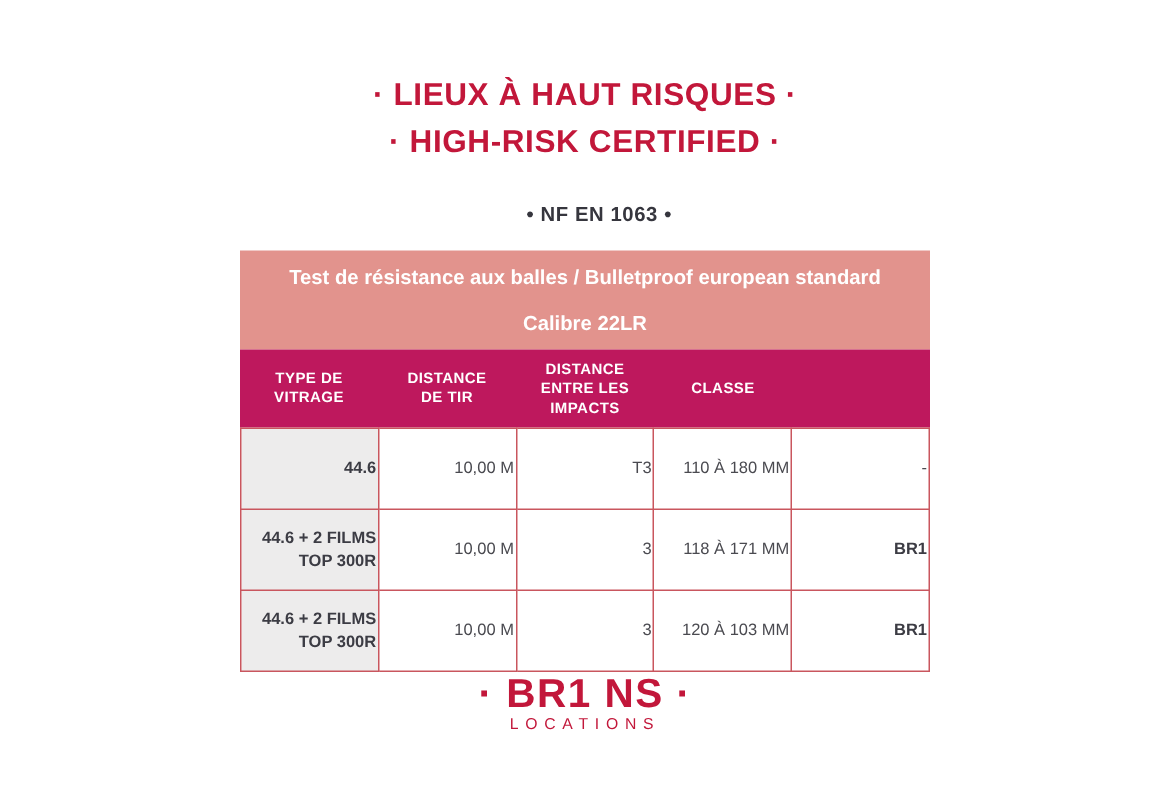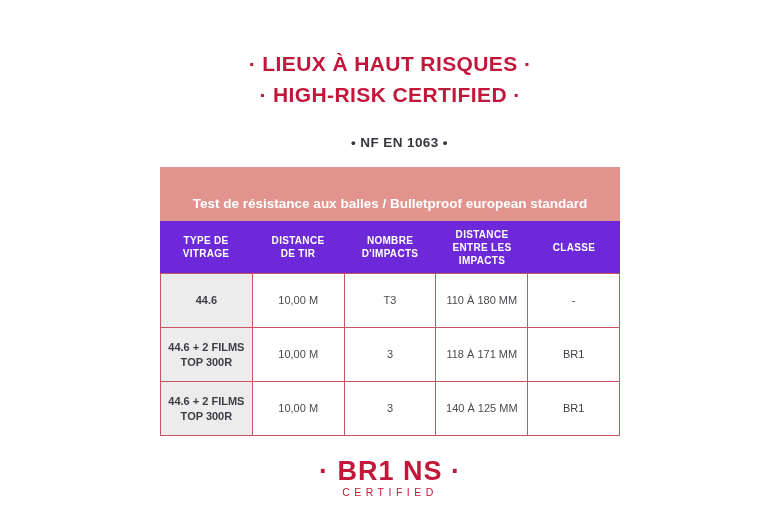--- a/index.html
+++ b/index.html
@@ -42,25 +42,25 @@
     background: #e2938d;
     color: #ffffff;
     font-weight: bold;
     font-size: 13.5px;
     line-height: 19px;
     padding: 8px 10px;
     box-sizing: border-box;
     min-height: 54px;
     display: flex;
     flex-direction: column;
-    justify-content: flex-end;
+    justify-content: center;
     gap: 12px;
   }
   .header-band {
-    background: #6d28d9;
+    background: #be185d;
     color: #ffffff;
     display: flex;
     align-items: center;
     min-height: 52px;
   }
   .header-cell {
     width: 20%;
     font-size: 10px;
     font-weight: bold;
     letter-spacing: 0.3px;
@@ -69,38 +69,37 @@
     text-transform: uppercase;
   }
   table.spec {
     width: 100%;
     border-collapse: collapse;
     table-layout: fixed;
   }
   table.spec td {
     border: 1px solid #c9565e;
     height: 51px;
-    text-align: center;
+    text-align: right;
     vertical-align: middle;
     font-size: 11px;
     color: #4a4a50;
     white-space: pre-line;
     line-height: 15px;
   }
   table.spec td.type-cell {
     background: #edecec;
     font-weight: bold;
     color: #3c3c44;
   }
   table.spec td.classe-cell {
-    font-weight: normal;
+    font-weight: bold;
     color: #3c3c44;
   }
   .cert-block {
-    margin-top: 21px;
   }
   .cert-title {
     color: #c2173a;
     font-weight: bold;
     font-size: 27px;
     line-height: 28px;
     letter-spacing: 1px;
   }
   .cert-sub {
     color: #c2173a;
@@ -119,28 +118,27 @@
     <div class="title-line">· LIEUX À HAUT RISQUES ·</div>
     <div class="title-line">· HIGH-RISK CERTIFIED ·</div>
   </div>
 
   <div class="standard-line">• NF EN 1063 •</div>
 
   <div class="table-wrap">
 
     <div class="caption-band">
       <div>Test de résistance aux balles / Bulletproof european standard</div>
+      <div>Calibre 22LR</div>
     </div>
 
     <div class="header-band">
       <div class="header-cell">TYPE DE VITRAGE</div>
       <div class="header-cell">DISTANCE
 DE TIR</div>
-      <div class="header-cell">NOMBRE
-D'IMPACTS</div>
       <div class="header-cell">DISTANCE
 ENTRE LES
 IMPACTS</div>
       <div class="header-cell">CLASSE</div>
     </div>
 
     <table class="spec">
       <tbody>
         <tr>
           <td class="type-cell">44.6</td>
@@ -155,26 +153,26 @@
           <td>10,00 M</td>
           <td>3</td>
           <td>118 À 171 MM</td>
           <td class="classe-cell">BR1</td>
         </tr>
         <tr>
           <td class="type-cell">44.6 + 2 FILMS
 TOP 300R</td>
           <td>10,00 M</td>
           <td>3</td>
-          <td>140 À 125 MM</td>
+          <td>120 À 103 MM</td>
           <td class="classe-cell">BR1</td>
         </tr>
       </tbody>
     </table>
 
   </div>
 
   <div class="cert-block">
     <div class="cert-title">· BR1 NS ·</div>
-    <div class="cert-sub">CERTIFIED</div>
+    <div class="cert-sub">LOCATIONS</div>
   </div>
 
 </div>
 
 </body></html>

